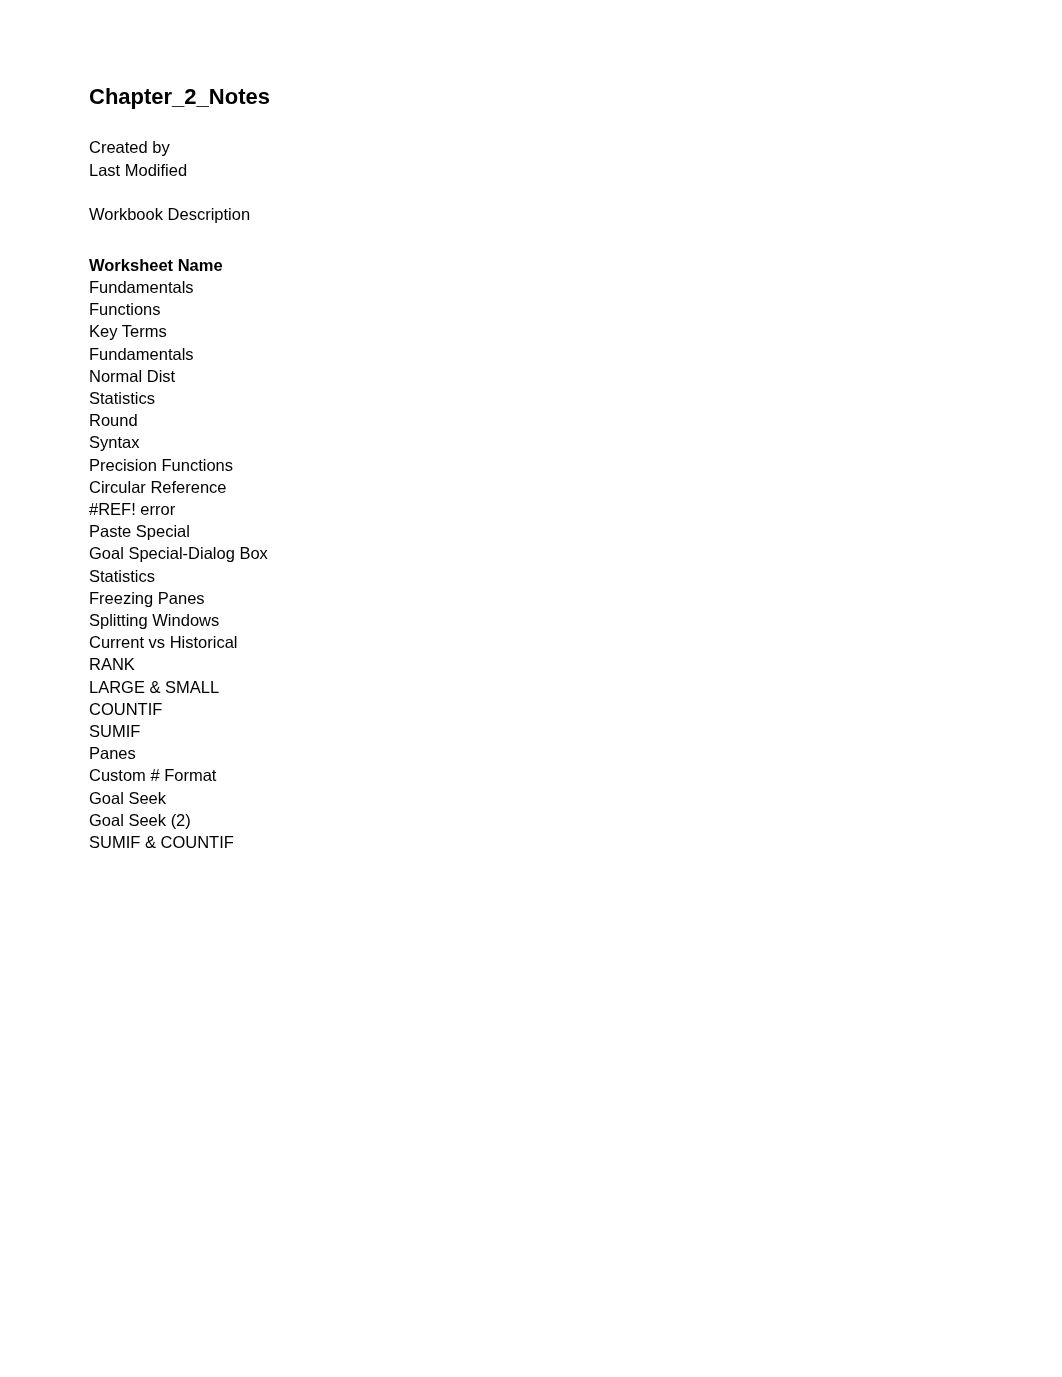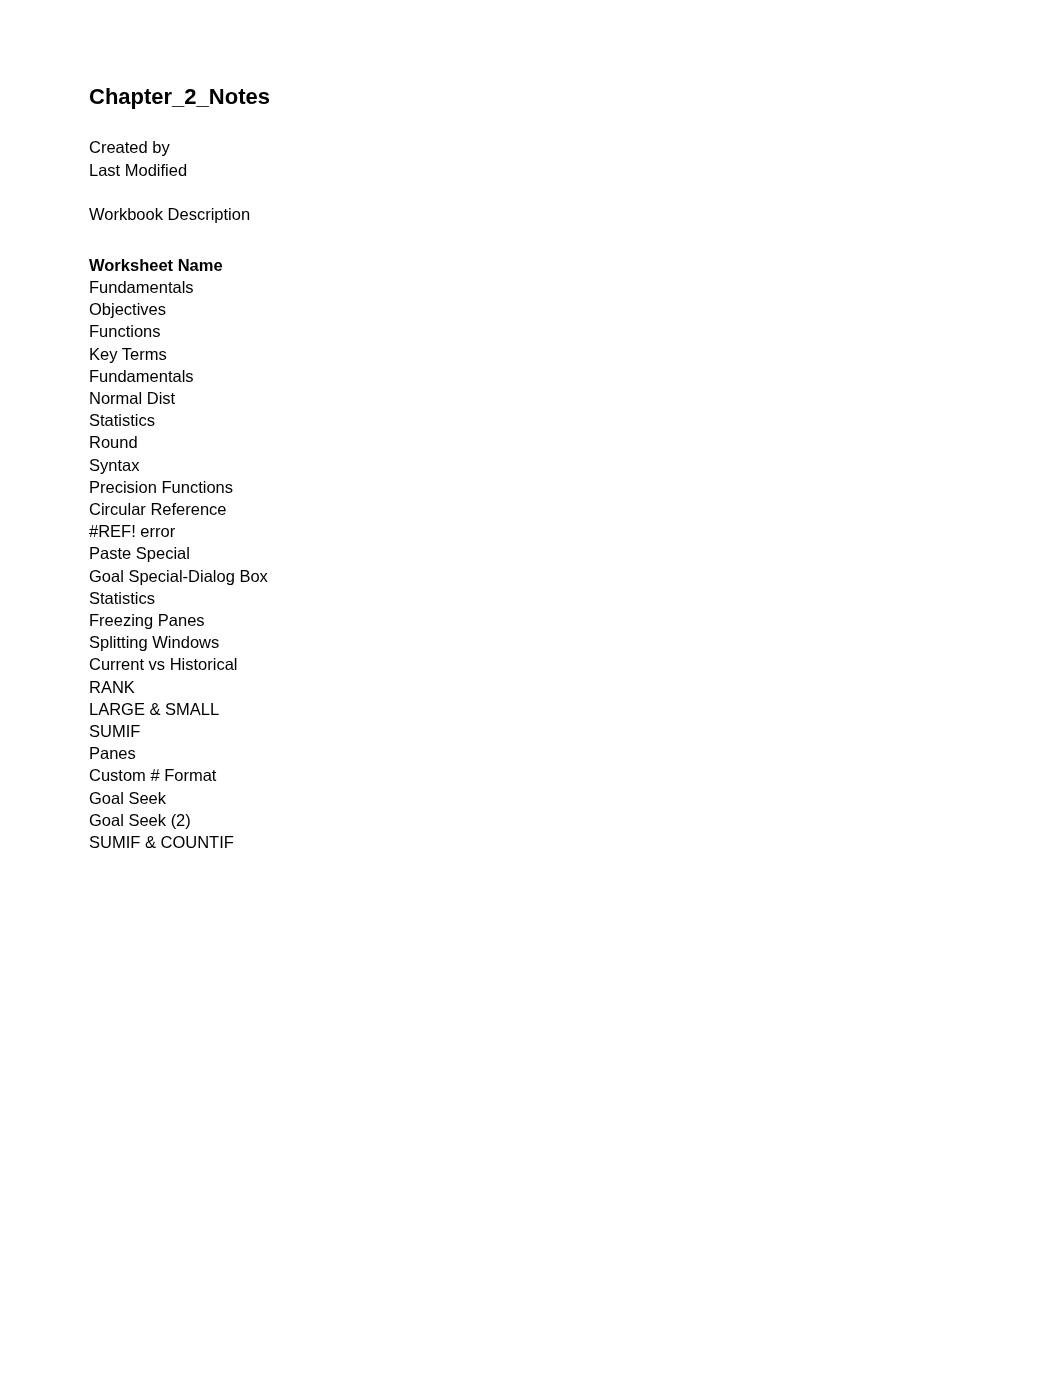--- a/index.html
+++ b/index.html
@@ -87,39 +87,39 @@
     </div>
 
     <div class="desc-block">
       <div class="desc-line">Workbook Description</div>
     </div>
 
     <div class="sheet-header">Worksheet Name</div>
 
     <ul class="sheet-list">
       <li class="sheet-item">Fundamentals</li>
-      <li class="sheet-item">Objectives</li>
       <li class="sheet-item">Functions</li>
       <li class="sheet-item">Key Terms</li>
       <li class="sheet-item">Fundamentals</li>
       <li class="sheet-item">Normal Dist</li>
       <li class="sheet-item">Statistics</li>
       <li class="sheet-item">Round</li>
       <li class="sheet-item">Syntax</li>
       <li class="sheet-item">Precision Functions</li>
       <li class="sheet-item">Circular Reference</li>
       <li class="sheet-item">#REF! error</li>
       <li class="sheet-item">Paste Special</li>
       <li class="sheet-item">Goal Special-Dialog Box</li>
       <li class="sheet-item">Statistics</li>
       <li class="sheet-item">Freezing Panes</li>
       <li class="sheet-item">Splitting Windows</li>
       <li class="sheet-item">Current vs Historical</li>
       <li class="sheet-item">RANK</li>
       <li class="sheet-item">LARGE &amp; SMALL</li>
+      <li class="sheet-item">COUNTIF</li>
       <li class="sheet-item">SUMIF</li>
       <li class="sheet-item">Panes</li>
       <li class="sheet-item">Custom # Format</li>
       <li class="sheet-item">Goal Seek</li>
       <li class="sheet-item">Goal Seek (2)</li>
       <li class="sheet-item">SUMIF &amp; COUNTIF</li>
     </ul>
 
   </div>
 </div>

